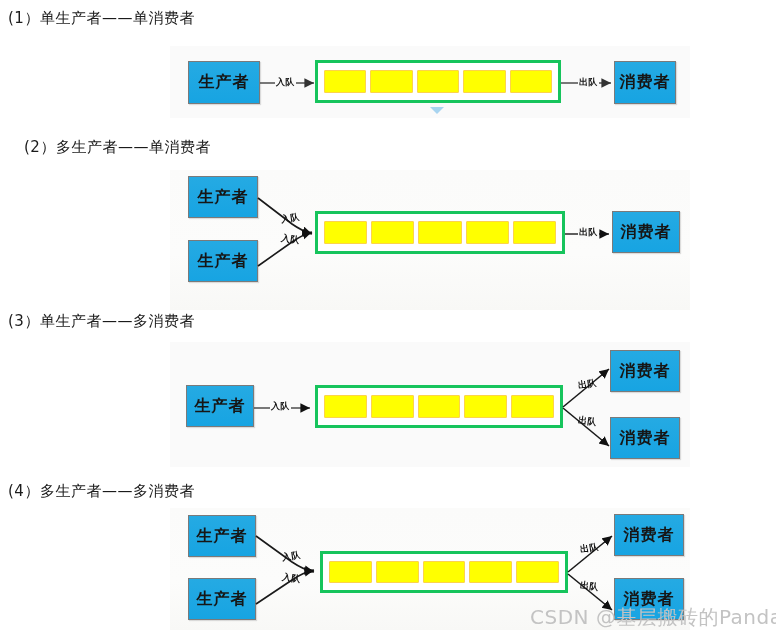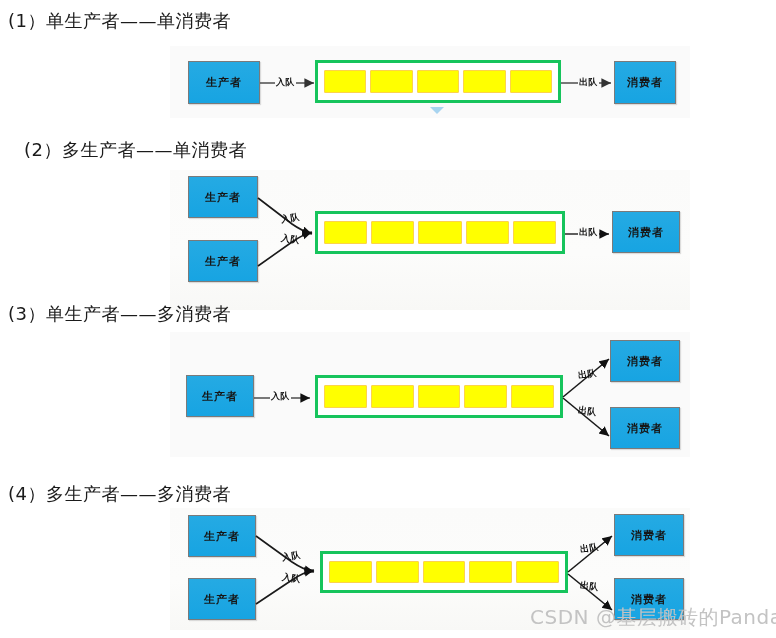--- a/index.html
+++ b/index.html
@@ -21,21 +21,21 @@
     height: 638px;
     background: #ffffff;
   }
   .section {
     position: absolute;
     left: 0;
     width: 776px;
   }
   .section-title {
     position: absolute;
-    font-size: 18px;
+    font-size: 15px;
     color: #1b1b1b;
     letter-spacing: 0.5px;
     white-space: nowrap;
     font-family: "DejaVu Sans", "Liberation Sans", sans-serif;
   }
   .canvas {
     position: absolute;
     background: #fafafa;
     box-shadow: inset 0 0 0 0 rgba(0,0,0,0);
   }
@@ -44,21 +44,21 @@
   }
   .box {
     position: absolute;
     background: #1fa8e0;
     border: 1px solid #7a7a7a;
     box-sizing: border-box;
     display: flex;
     align-items: center;
     justify-content: center;
     color: #161616;
-    font-size: 11px;
+    font-size: 16px;
     font-weight: 700;
     font-family: "DejaVu Serif", "Liberation Serif", serif;
     letter-spacing: 1px;
     box-shadow: 1px 1px 1px rgba(0,0,0,0.12);
   }
   .box.shade {
     background: linear-gradient(180deg, #25aae3 0%, #17a4e2 100%);
   }
   .queue {
     position: absolute;
@@ -214,21 +214,21 @@
       </defs>
       <line x1="0" y1="9" x2="44" y2="9" stroke="#2a2a2a" stroke-width="1.6" marker-end="url(#ah5)"></line>
     </svg>
     <div class="edge-label" style="left:578px;top:96px;background:#fbfbfa;padding:0 1px;">出队</div>
 
     <div class="box shade" style="left:612px;top:81px;width:68px;height:42px;">
       <span>消费者</span>
     </div>
   </div>
 
-  <div class="section" style="top:284px;height:180px;">
+  <div class="section" style="top:294px;height:180px;">
     <div class="section-title" style="left:8px;top:18px;">(3）单生产者——多消费者</div>
 
     <div class="canvas" style="left:170px;top:48px;width:520px;height:125px;"></div>
 
     <div class="box shade" style="left:186px;top:91px;width:68px;height:42px;">
       <span>生产者</span>
     </div>
 
     <svg class="arrow-svg" style="left:254px;top:105px;" width="62" height="18" viewBox="0 0 62 18">
       <defs>

